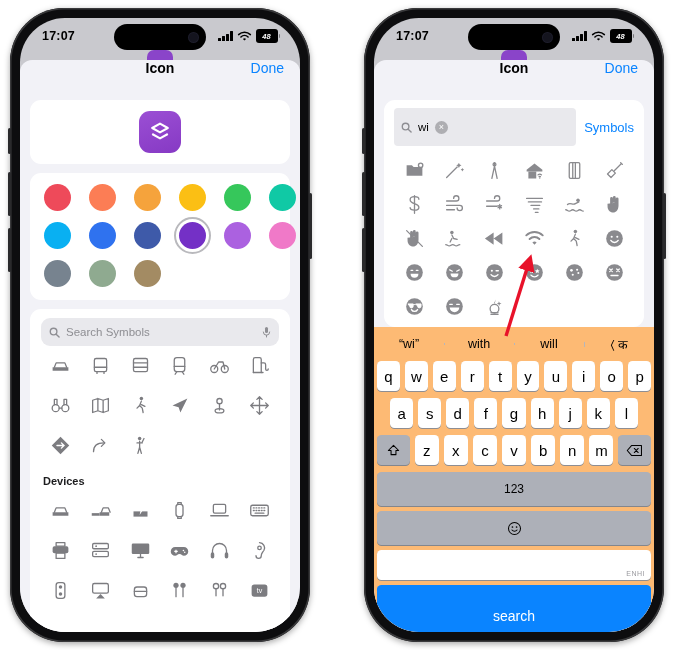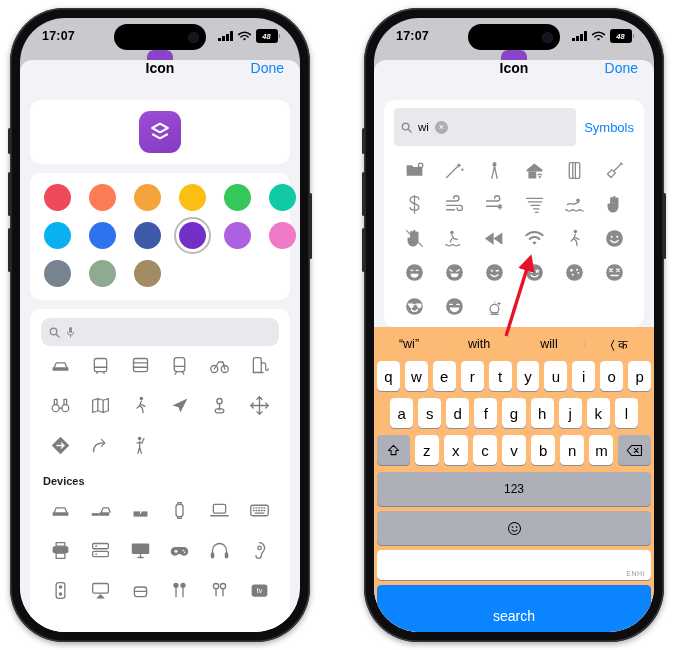--- a/index.html
+++ b/index.html
@@ -236,20 +236,21 @@
               <div class="swatch" style="background: rgb(163, 139, 99);"></div>
             </div>
         </div>
 
         <div class="card symbols-card">
           <div class="searchbar">
             <svg width="11" height="11" viewBox="0 0 12 12">
               <circle cx="5" cy="5" r="3.6" fill="none" stroke="#8e8e93" stroke-width="1.5"></circle>
               <path d="M7.8 7.8 11 11" stroke="#8e8e93" stroke-width="1.5" stroke-linecap="round"></path>
             </svg>
+            <span class="grow">Search Symbols</span>
             <svg width="9" height="12" viewBox="0 0 9 12">
               <rect x="3" y="1" width="3" height="6" rx="1.5" fill="#8e8e93"></rect>
               <path d="M1.3 6a3.2 3.2 0 0 0 6.4 0M4.5 9.2V11" stroke="#8e8e93" stroke-width="1" fill="none" stroke-linecap="round"></path>
             </svg>
           </div>
           <div id="sections-left">
               <div class="glyph-row">
                 <div class="glyph">
                   <svg width="21" height="21" viewBox="0 0 24 24">
                     <path d="M3 14h18v4H3z" fill="currentColor"></path>

